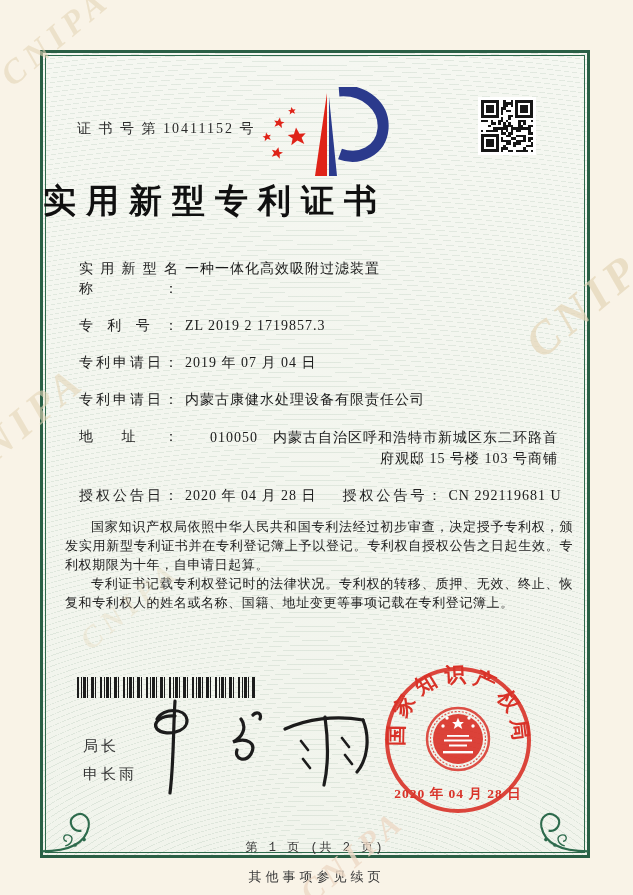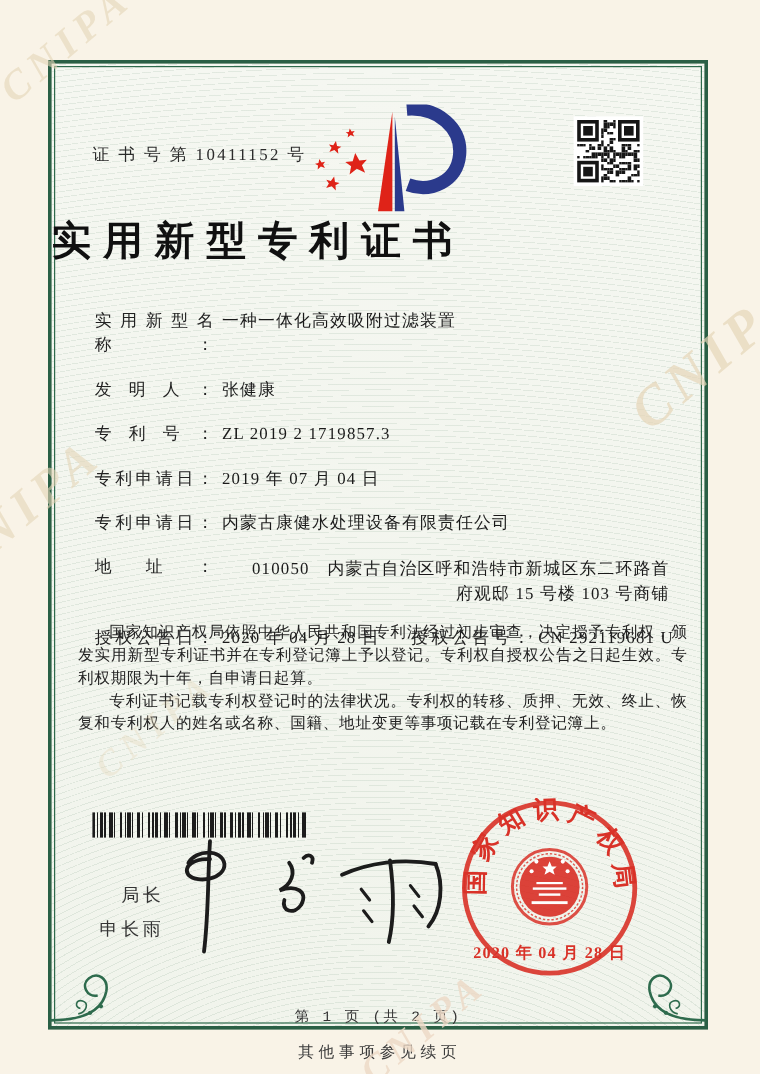--- a/index.html
+++ b/index.html
@@ -68,21 +68,21 @@
       #1c1c1c 0 2px, rgba(0,0,0,0) 2px 4px,
       #1c1c1c 4px 5px, rgba(0,0,0,0) 5px 6px,
       #1c1c1c 6px 9px, rgba(0,0,0,0) 9px 10px,
       #1c1c1c 10px 11px, rgba(0,0,0,0) 11px 14px,
       #1c1c1c 14px 17px, rgba(0,0,0,0) 17px 18px,
       #1c1c1c 18px 19px, rgba(0,0,0,0) 19px 23px);}
 
   
   .director{position:absolute;left:40px;top:684px;font-family:"Liberation Sans","DejaVu Sans",sans-serif;
             font-size:15px;letter-spacing:3px;color:#333;}
-  .director div{margin-bottom:9px;text-align:right;}
+  .director div{margin-bottom:9px;}
   .signature{position:absolute;left:86px;top:640px;}
   .seal{position:absolute;left:340px;top:612px;opacity:.95;}
 
   .pagenum{position:absolute;left:0;right:0;top:786px;text-align:center;
            font-size:12px;letter-spacing:2px;color:#333;font-family:Liberation Mono, monospace;}
 
   .flourish{position:absolute;bottom:-3px;}
   .fl-br{right:-3px;}
   .fl-bl{left:-3px;transform:scaleX(-1);}
 
@@ -571,23 +571,20 @@
         <div class="qr-finder qr-tr"></div>
         <div class="qr-finder qr-bl"></div>
       </div>
     </div>
 
     <div class="title">实用新型专利证书</div>
 
     <div class="fields">
       <div class="field-row">
         <span class="flabel">实用新型名称：</span><span class="fvalue">一种一体化高效吸附过滤装置</span>
-      </div>
-      <div class="field-row">
-        <span class="flabel">发明人：</span><span class="fvalue">张健康</span>
       </div>
       <div class="field-row">
         <span class="flabel">专利号：</span><span class="fvalue">ZL 2019 2 1719857.3</span>
       </div>
       <div class="field-row">
         <span class="flabel">专利申请日：</span><span class="fvalue">2019 年 07 月 04 日</span>
       </div>
       <div class="field-row">
         <span class="flabel">专利申请日：</span><span class="fvalue">内蒙古康健水处理设备有限责任公司</span>
       </div>

